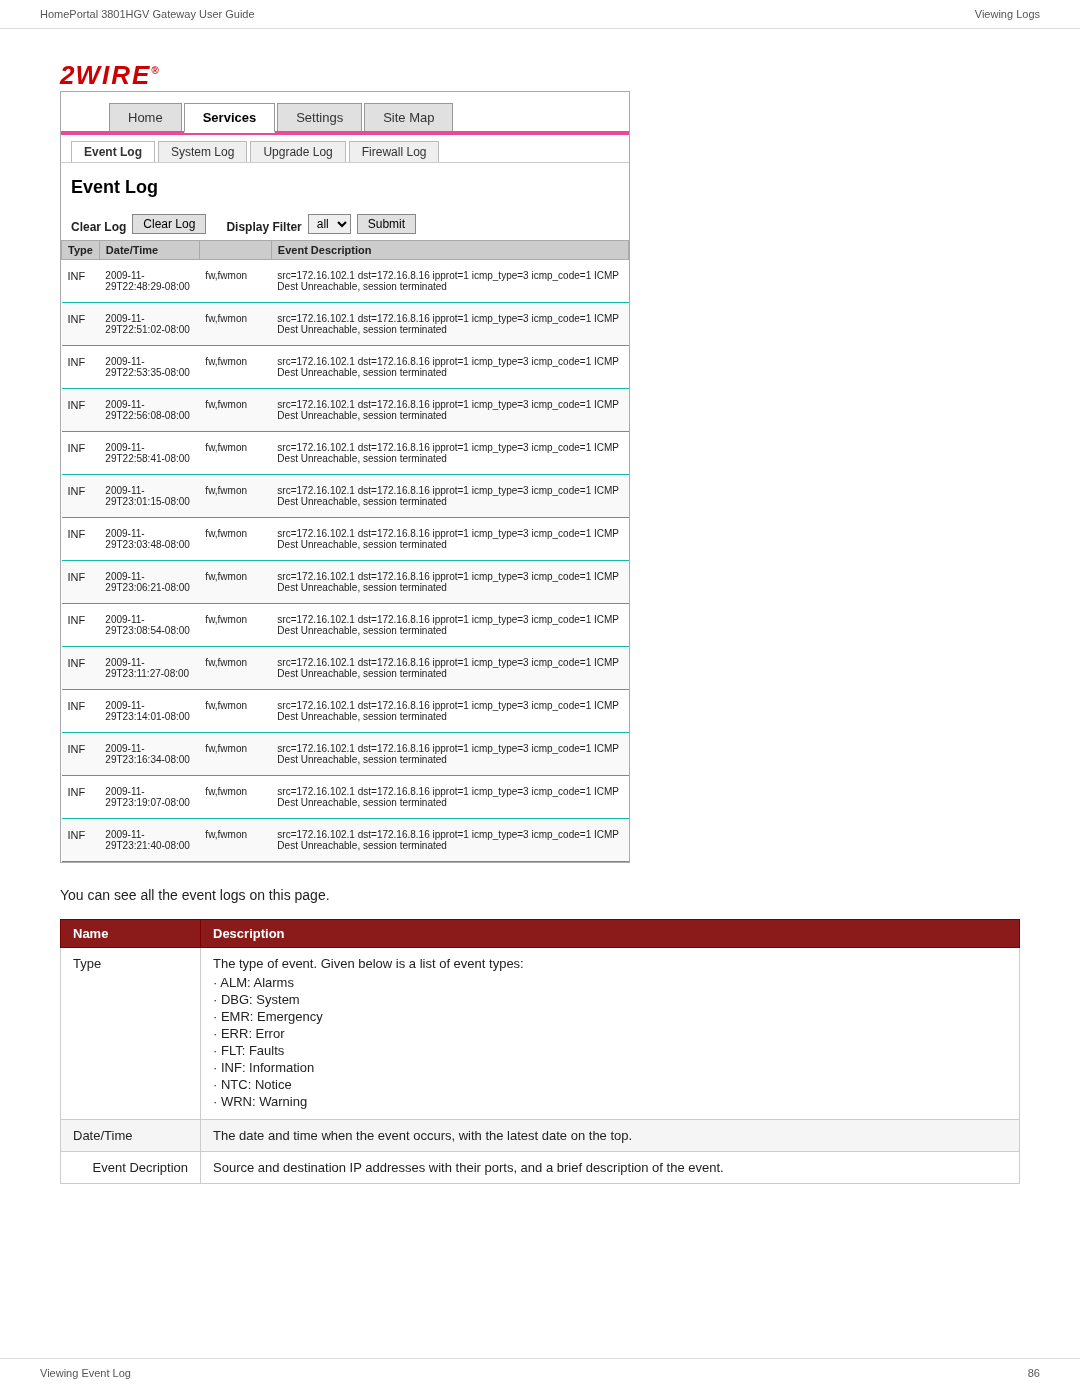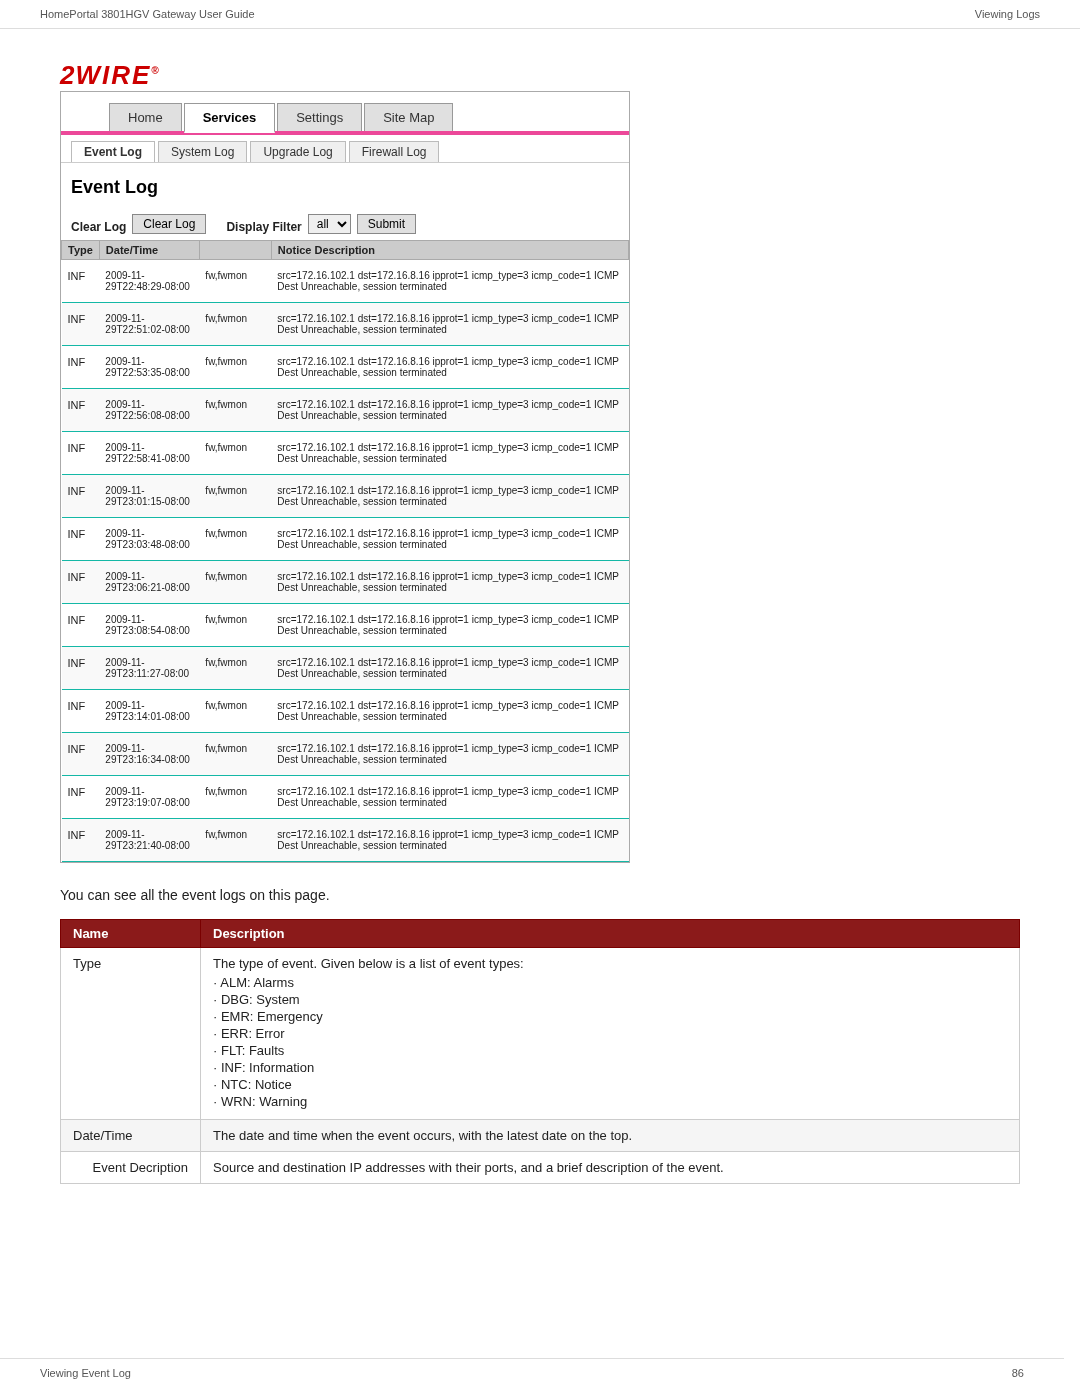--- a/index.html
+++ b/index.html
@@ -258,21 +258,21 @@
     .page-footer {
       display: flex;
       justify-content: space-between;
       padding: 8px 40px;
       font-size: 11px;
       color: #555;
       border-top: 1px solid #ddd;
       position: absolute;
       bottom: 10px;
       left: 0;
-      right: 16px;
+      right: 0;
     }
   </style>
 </head>
 <body>
 
 <div class="page-header">
   <span>HomePortal 3801HGV Gateway User Guide</span>
   <span>Viewing Logs</span>
 </div>
 
@@ -316,21 +316,21 @@
         <button class="btn">Submit</button>
       </div>
     </div>
 
     <table class="log-table">
       <thead>
         <tr>
           <th class="col-type">Type</th>
           <th class="col-datetime">Date/Time</th>
           <th class="col-source"></th>
-          <th class="col-desc">Notice Description</th>
+          <th class="col-desc">Event Description</th>
         </tr>
       </thead>
       <tbody id="log-table-body">
       <tr>
       <td>INF</td>
       <td style="white-space:pre-line;font-size:10px;">2009-11-
 29T22:48:29-08:00</td>
       <td style="font-size:10px;">fw,fwmon</td>
       <td style="font-size:10px;">src=172.16.102.1 dst=172.16.8.16 ipprot=1 icmp_type=3
 icmp_code=1 ICMP Dest Unreachable, session terminated</td>

